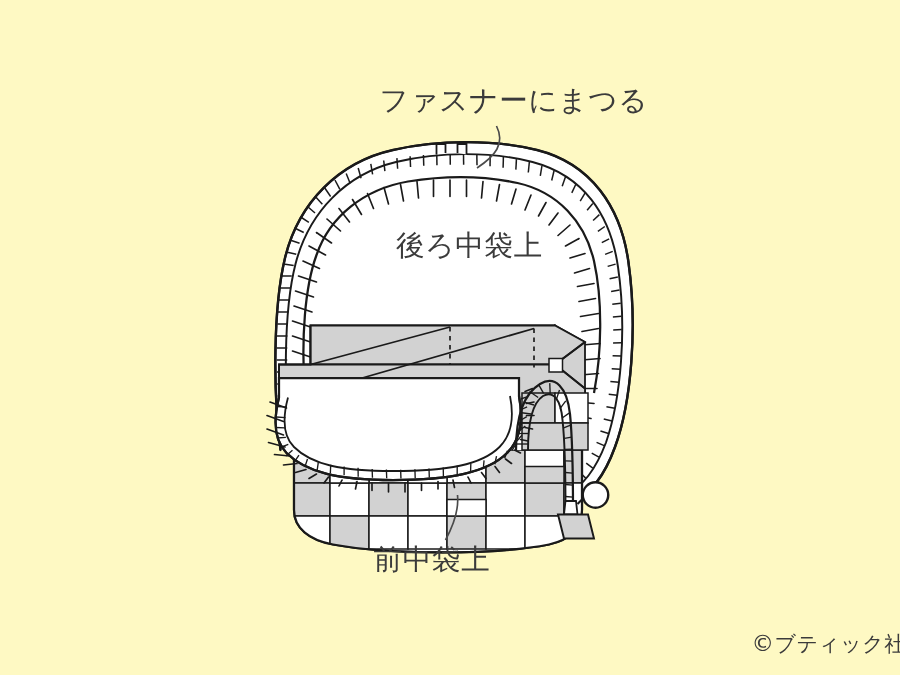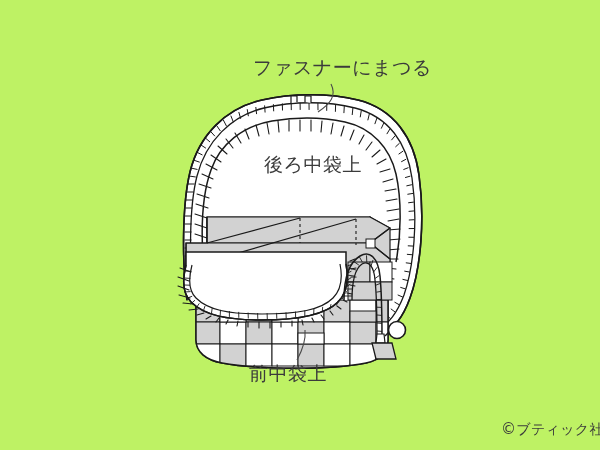--- a/index.html
+++ b/index.html
@@ -12,21 +12,21 @@
     height: 450px;
     position: relative;
     overflow: hidden;
     font-family: "DejaVu Sans", "Liberation Sans", sans-serif;
   }
   #figure-root {
     position: absolute;
     inset: 0;
     width: 600px;
     height: 450px;
-    background: #bef264;
+    background: #fef9c3;
   }
   svg.illustration {
     display: block;
     width: 600px;
     height: 450px;
   }
   .lbl {
     position: absolute;
     color: #3b3b3b;
     font-size: 19px;

